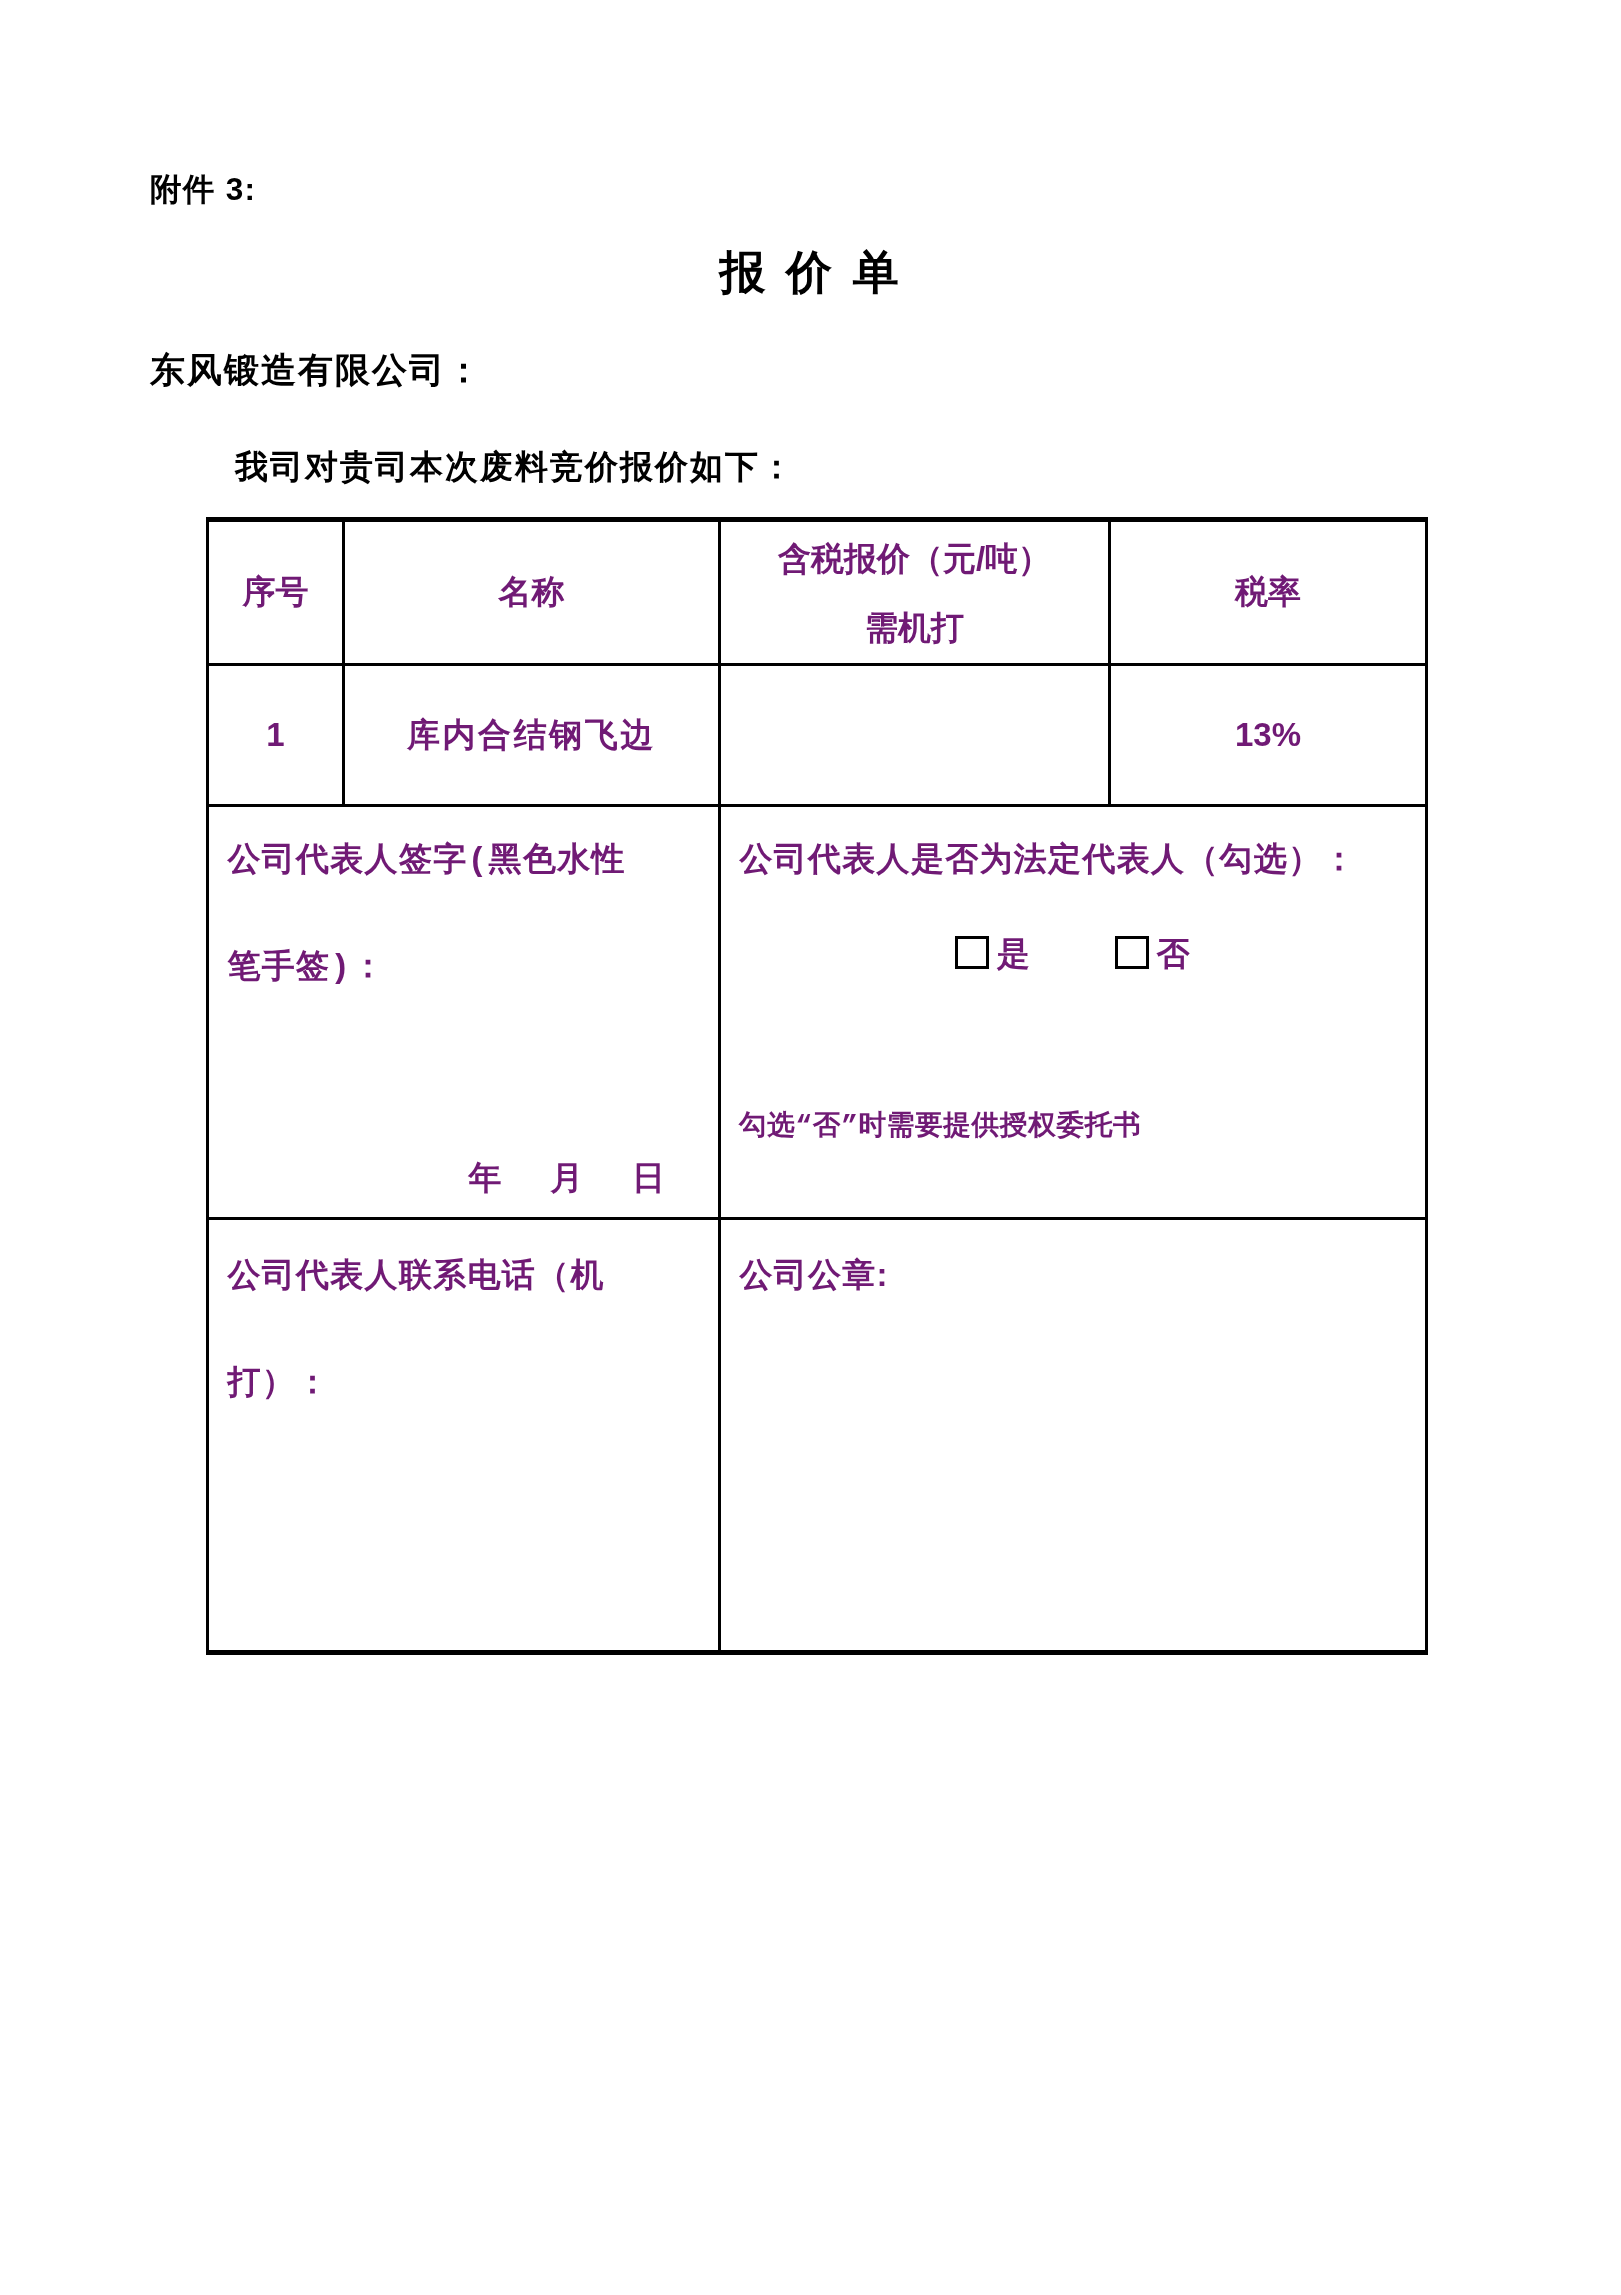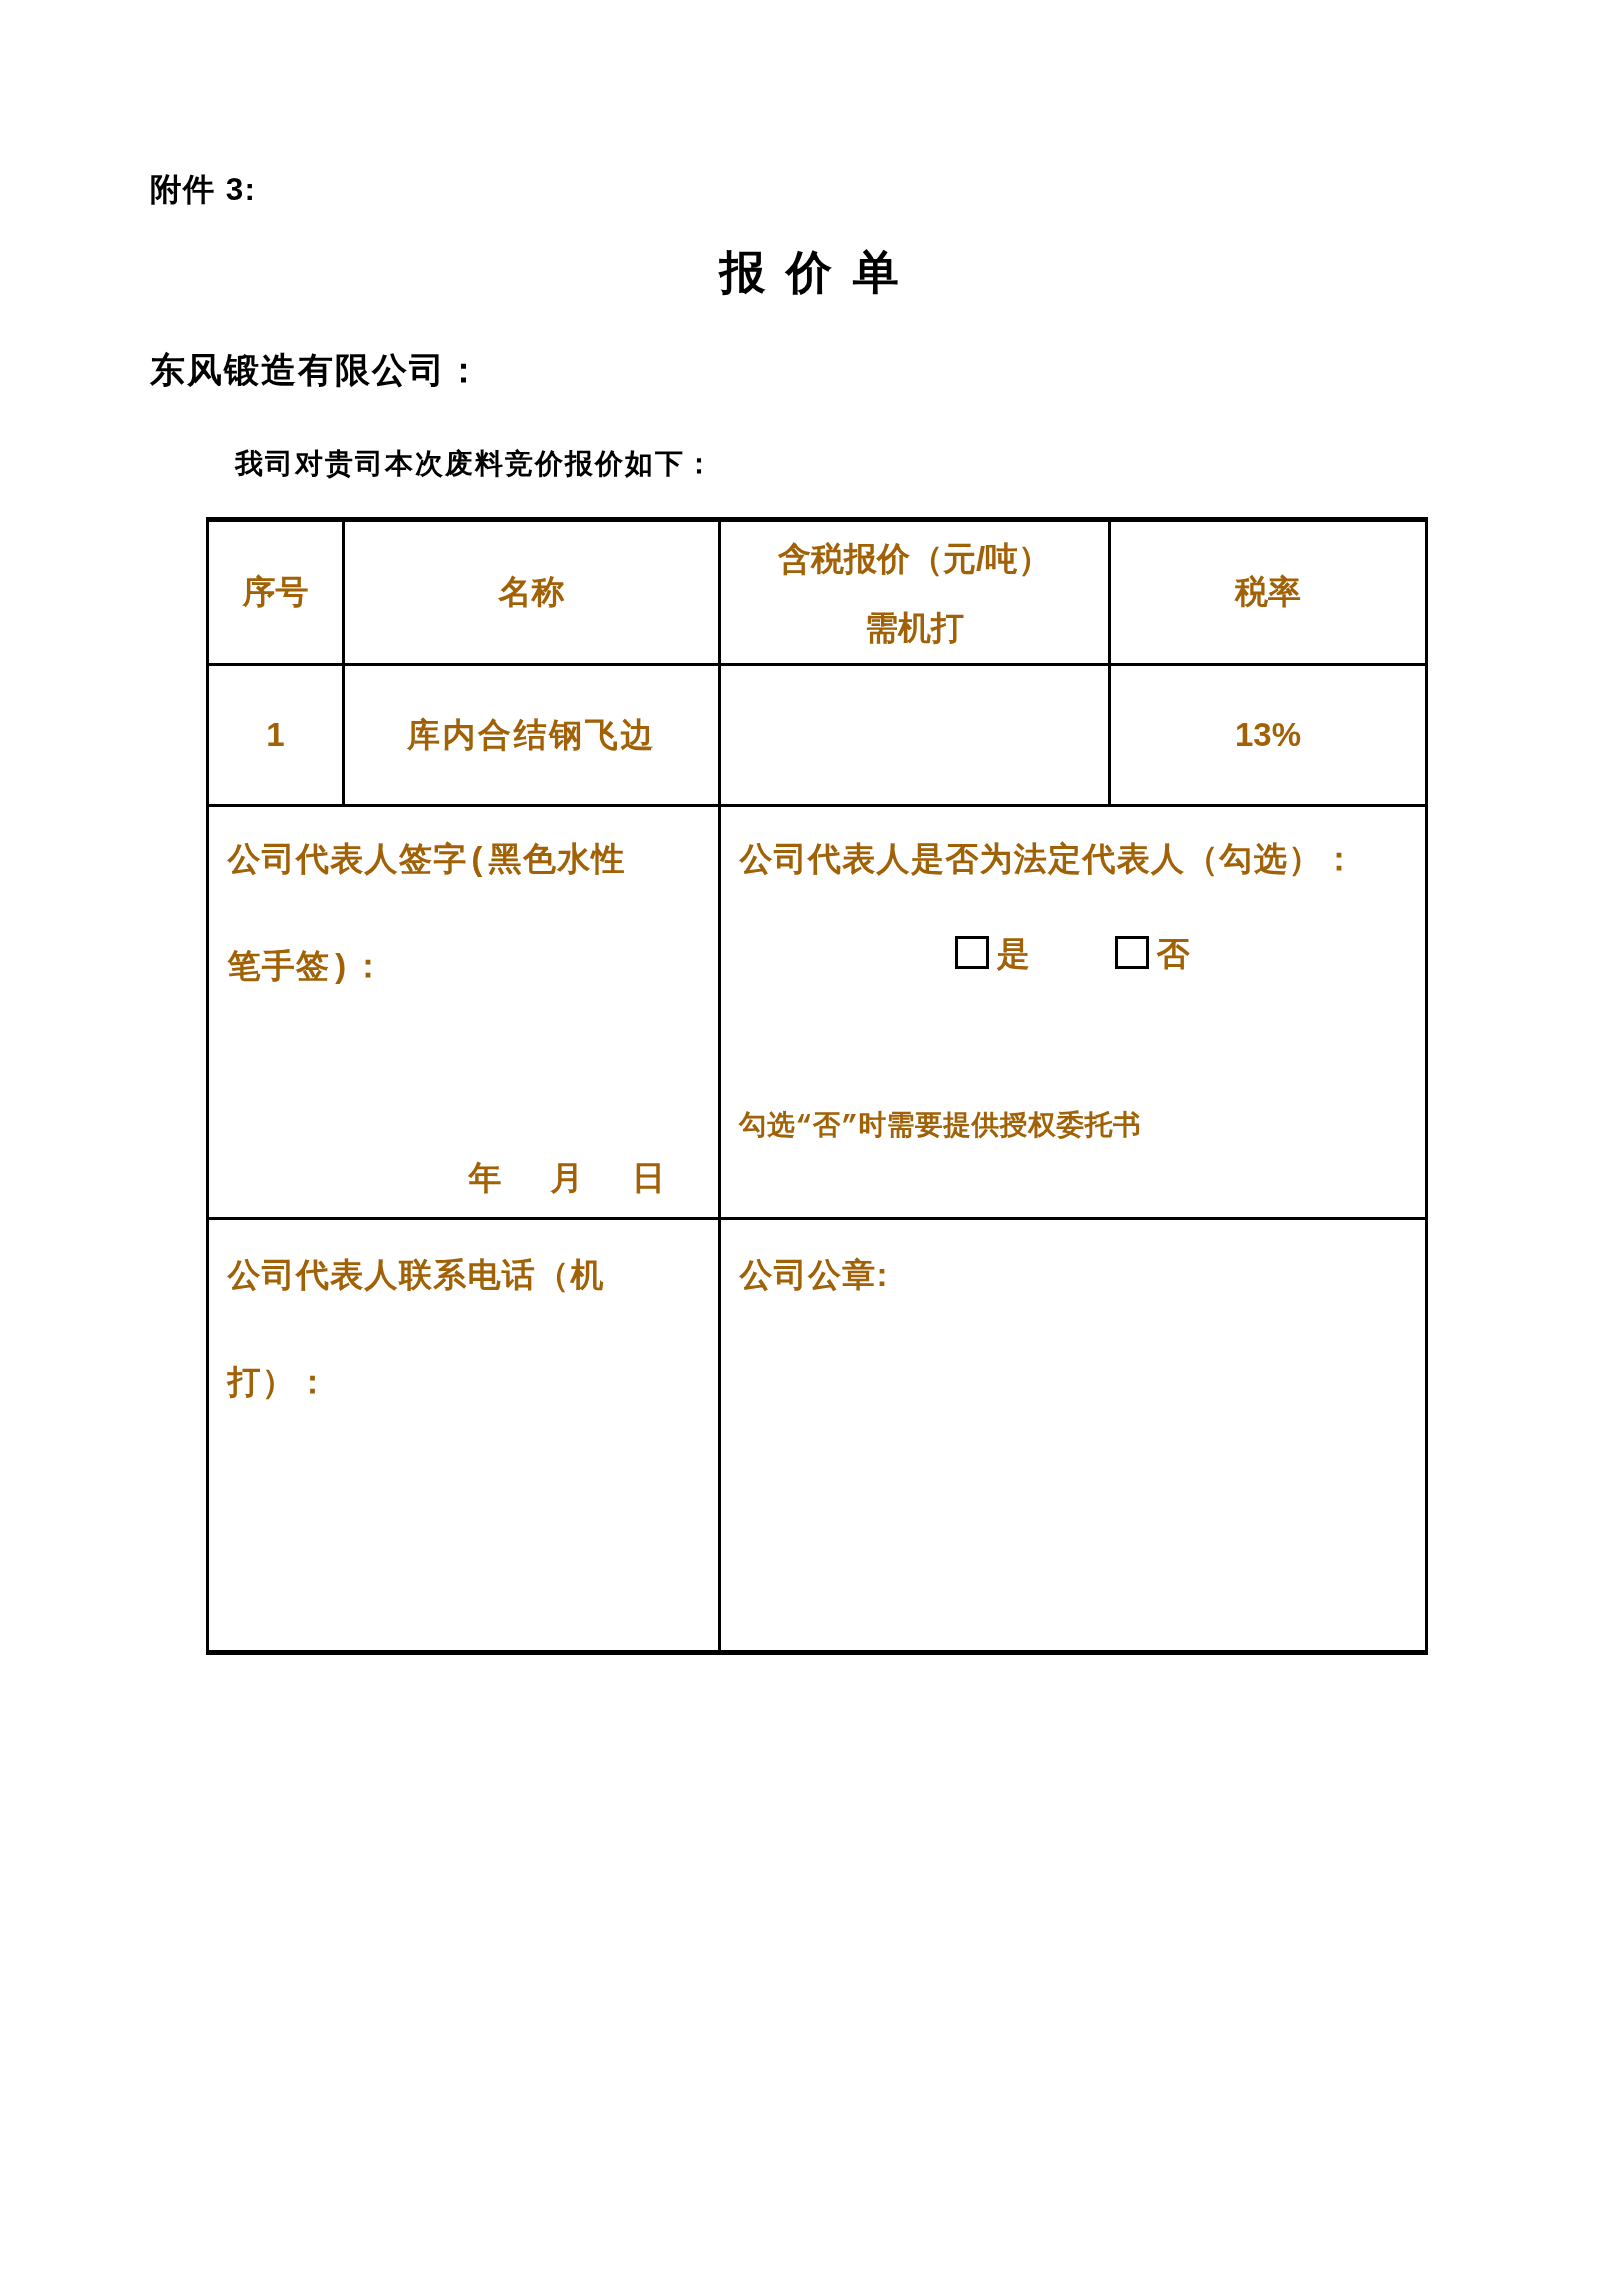--- a/index.html
+++ b/index.html
@@ -19,27 +19,27 @@
   .doc-title{
     position:absolute;left:0;top:242px;width:1622px;
     text-align:center;font-size:46px;font-weight:700;letter-spacing:3.9px;
   }
   .recipient{
     position:absolute;left:150px;top:347px;
     font-size:35px;letter-spacing:2px;
   }
   .intro{
     position:absolute;left:235px;top:445px;
-    font-size:28px;letter-spacing:2px;
+    font-size:33px;letter-spacing:2px;
   }
   table.quote{
     position:absolute;left:206px;top:517px;
     width:1219px;
     border-collapse:collapse;table-layout:fixed;
-    font-size:33px;color:#a16207;
+    font-size:33px;color:#701a75;
   }
   table.quote{border:3.9px solid #000;border-top:5.9px solid #000;border-bottom:5.9px solid #000;}
   table.quote td{border:3.3px solid #000;padding:0;}
   tr.hdr td{height:141px;text-align:center;vertical-align:middle;}
   .price-hdr div{line-height:69px;}
   tr.item td{height:138px;text-align:center;vertical-align:middle;}
   .num{font-weight:700;}
   td.name-cell{text-align:left;padding-left:22px;letter-spacing:2.6px;}
   tr.sig td, tr.contact td{vertical-align:top;position:relative;}
   tr.sig td{height:410px;font-family:Liberation Mono, monospace;}

